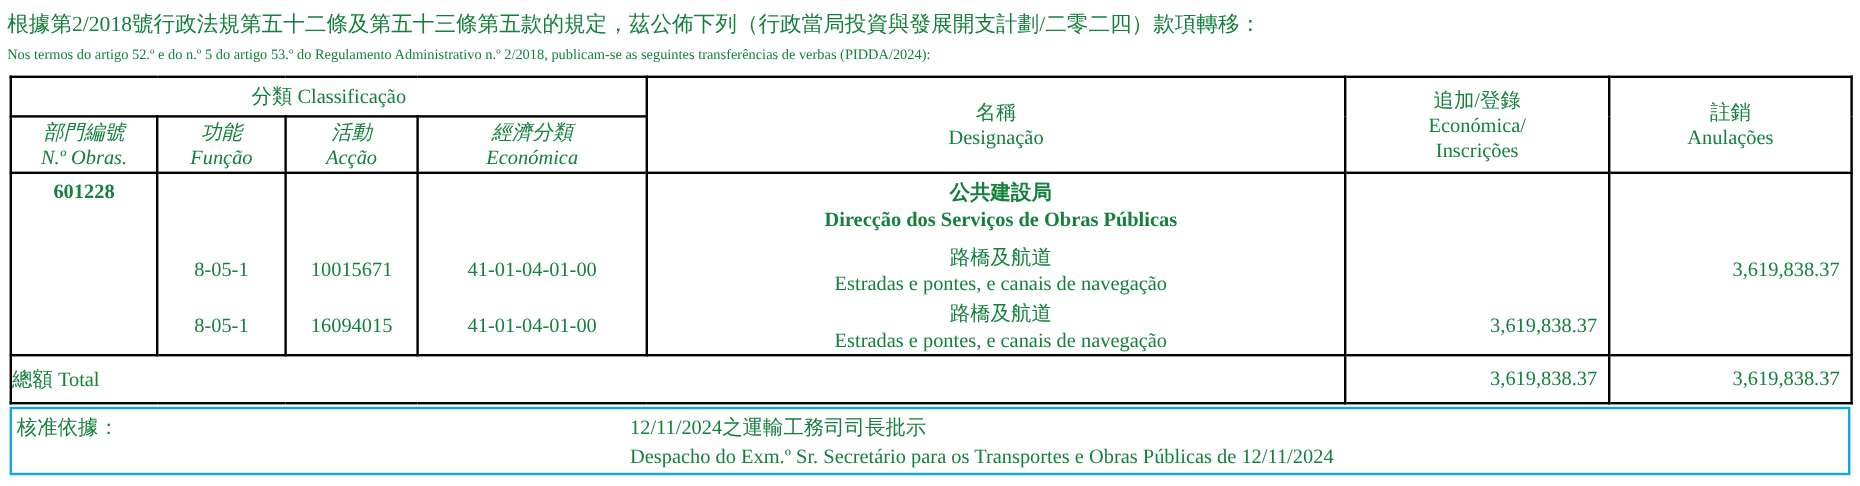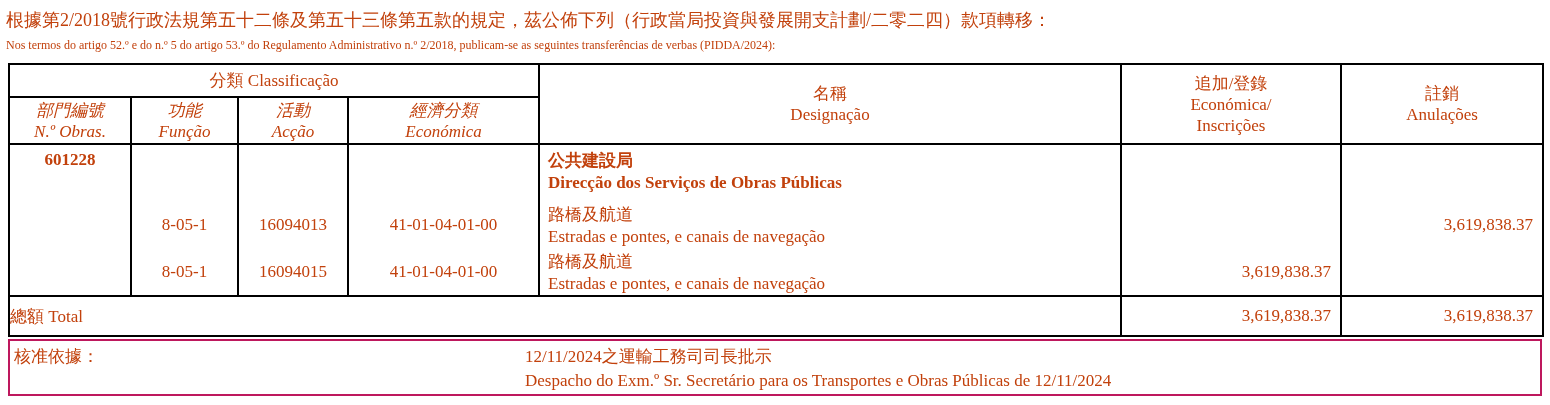--- a/index.html
+++ b/index.html
@@ -2,21 +2,21 @@
 <html><head>
 <meta charset="utf-8">
 <style>
   * { margin: 0; padding: 0; box-sizing: border-box; }
   html, body { background: #fff; }
   .page {
     position: relative;
     width: 1550px;
     height: 405px;
     background: #fff;
-    color: #c2410c;
+    color: #15803d;
     font-family: "Liberation Serif", "DejaVu Serif", serif;
     overflow: hidden;
   }
   .intro { padding-left: 6px; }
   .intro.zh { padding-top: 7px; font-size: 18px; line-height: 26px; }
   .intro.pt { font-size: 12px; line-height: 25px; }
 
   table.transfer-table {
     border-collapse: collapse;
     table-layout: fixed;
@@ -34,37 +34,37 @@
   .hdr-b td { height: 47px; line-height: 21px; font-style: italic; }
   td.span2 { line-height: 21px; }
 
   
   tr.data-block td { vertical-align: top; height: 150px; margin-top: 48px; }
   .sub1 { height: 56px; display: flex; flex-direction: column; justify-content: flex-start; padding-top: 5px; }
   .sub2 { height: 48px; display: flex; flex-direction: column; justify-content: center; }
   .sub3 { height: 46px; display: flex; flex-direction: column; justify-content: center; }
   .code-cell .sub2, .code-cell .sub3 { align-items: center; }
   .dept-code { text-align: center; font-weight: bold; }
-  .desig-cell { padding-left: 8px !important; }
+  .desig-cell { padding-left: 8px !important; text-align: center; }
   .desig-cell .zh { line-height: 22px; }
   .desig-cell .pt { line-height: 21px; }
   .agency .zh, .agency .pt { font-weight: bold; }
   .amt-cell .sub1, .amt-cell .sub2, .amt-cell .sub3 { align-items: flex-end; padding-right: 9px; }
 
   tr.total-row td { height: 40px; }
   .total-label { padding-right: 15px !important; }
   .amt-val { text-align: right; padding-right: 9px !important; }
 
   
   .footer-box {
     position: relative;
     width: 1534px;
     margin: 2px 0 0 8px;
     height: 57px;
-    border: 2px solid #be185d;
+    border: 2px solid #0ea5e9;
     font-size: 17px;
   }
   .f-left { position: absolute; left: 4px; top: 4px; line-height: 24px; }
   .f-right { position: absolute; left: 515px; top: 4px; line-height: 24px; }
 </style>
 </head>
 <body>
 
 <div class="page">
 
@@ -121,21 +121,21 @@
         <td>
           <div class="sub1 dept-code">601228</div>
         </td>
         <td class="code-cell">
           <div class="sub1"></div>
           <div class="sub2">8-05-1</div>
           <div class="sub3">8-05-1</div>
         </td>
         <td class="code-cell">
           <div class="sub1"></div>
-          <div class="sub2">16094013</div>
+          <div class="sub2">10015671</div>
           <div class="sub3">16094015</div>
         </td>
         <td class="code-cell">
           <div class="sub1"></div>
           <div class="sub2">41-01-04-01-00</div>
           <div class="sub3">41-01-04-01-00</div>
         </td>
         <td class="desig-cell">
           <div class="sub1 agency">
             <div class="zh">公共建設局</div>

